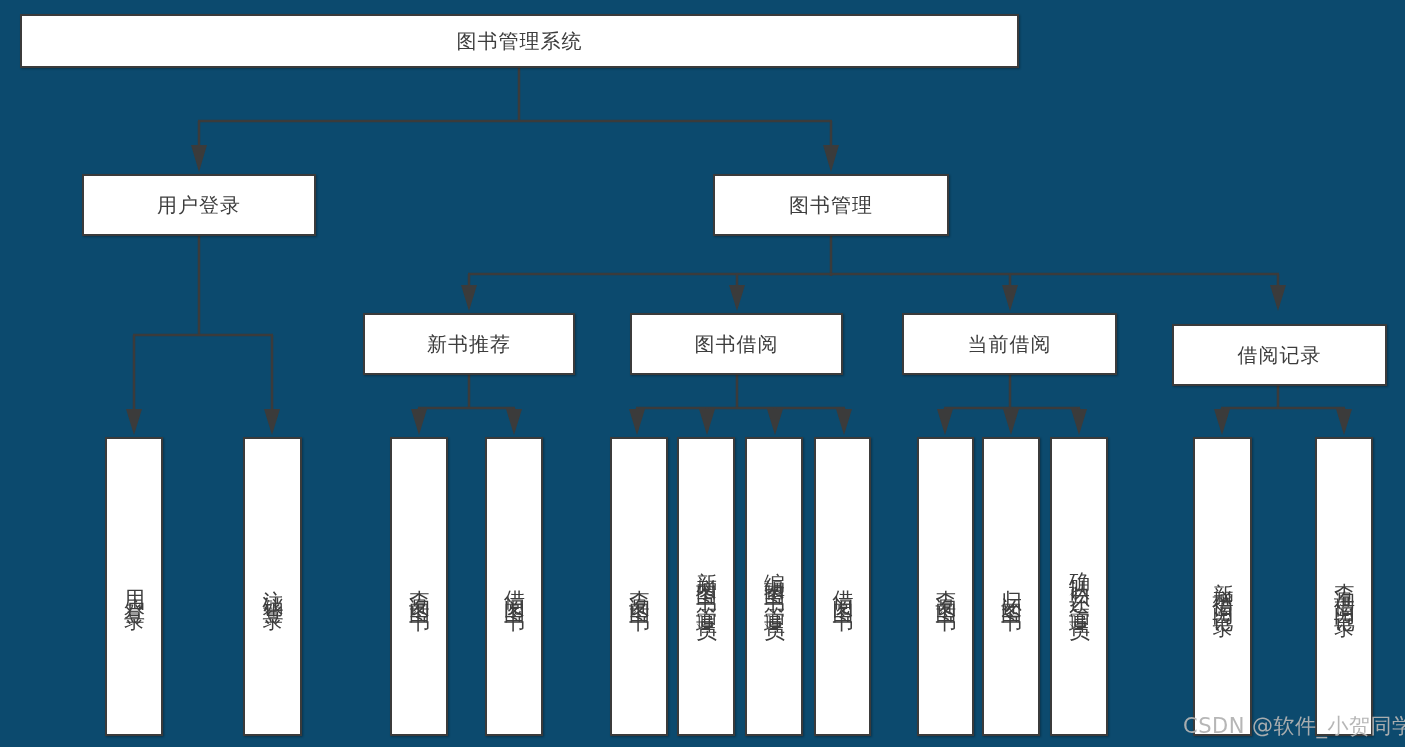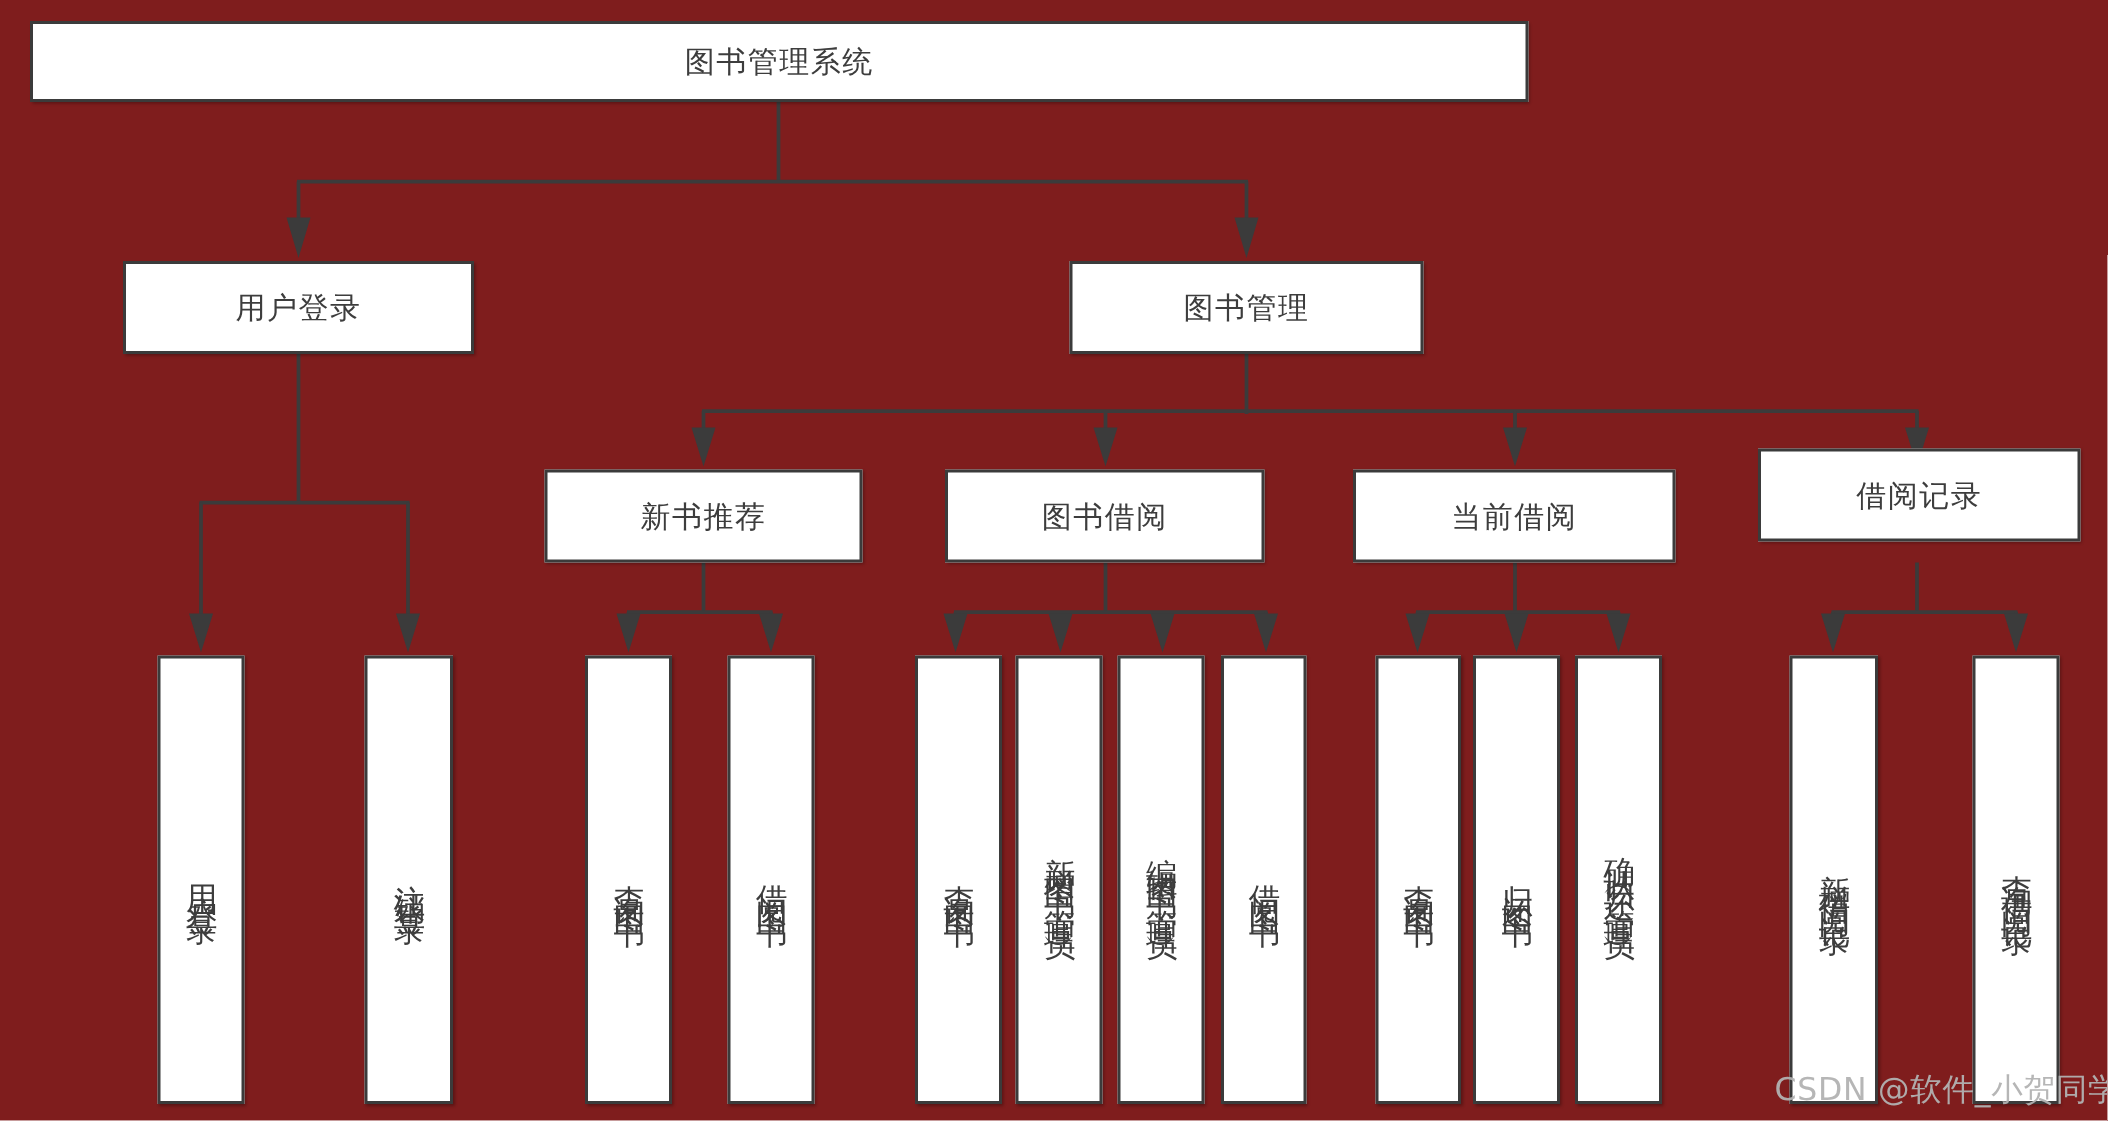--- a/index.html
+++ b/index.html
@@ -4,21 +4,21 @@
 <style>
   html, body {
     margin: 0;
     padding: 0;
     background: #ffffff;
   }
   .canvas {
     position: relative;
     width: 1405px;
     height: 747px;
-    background: #7f1d1d;
+    background: #0c4a6e;
     font-family: "DejaVu Sans", "Liberation Sans", sans-serif;
     overflow: hidden;
   }
   .wires {
     position: absolute;
     left: 0;
     top: 0;
     z-index: 1;
   }
   .box {
@@ -153,21 +153,21 @@
 
   <div class="box hbox" style="left:630px; top:313px; width:213px; height:62px;">
     <span class="label">图书借阅</span>
   </div>
   <div class="box hbox" style="left:363px; top:313px; width:212px; height:62px;">
     <span class="label">新书推荐</span>
   </div>
   <div class="box hbox" style="left:902px; top:313px; width:215px; height:62px;text-align:right;">
     <span class="label">当前借阅</span>
   </div>
-  <div class="box hbox" style="left:1172px; top:299px; width:215px; height:62px;">
+  <div class="box hbox" style="left:1172px; top:324px; width:215px; height:62px;">
     <span class="label">借阅记录</span>
   </div>
 
   <div class="box vbox" style="left:105px; top:437px; width:58px; height:299px;">
     <span class="label">用户登录</span>
   </div>
   <div class="box vbox" style="left:243px; top:437px; width:59px; height:299px;">
     <span class="label">注销登录</span>
   </div>
 

